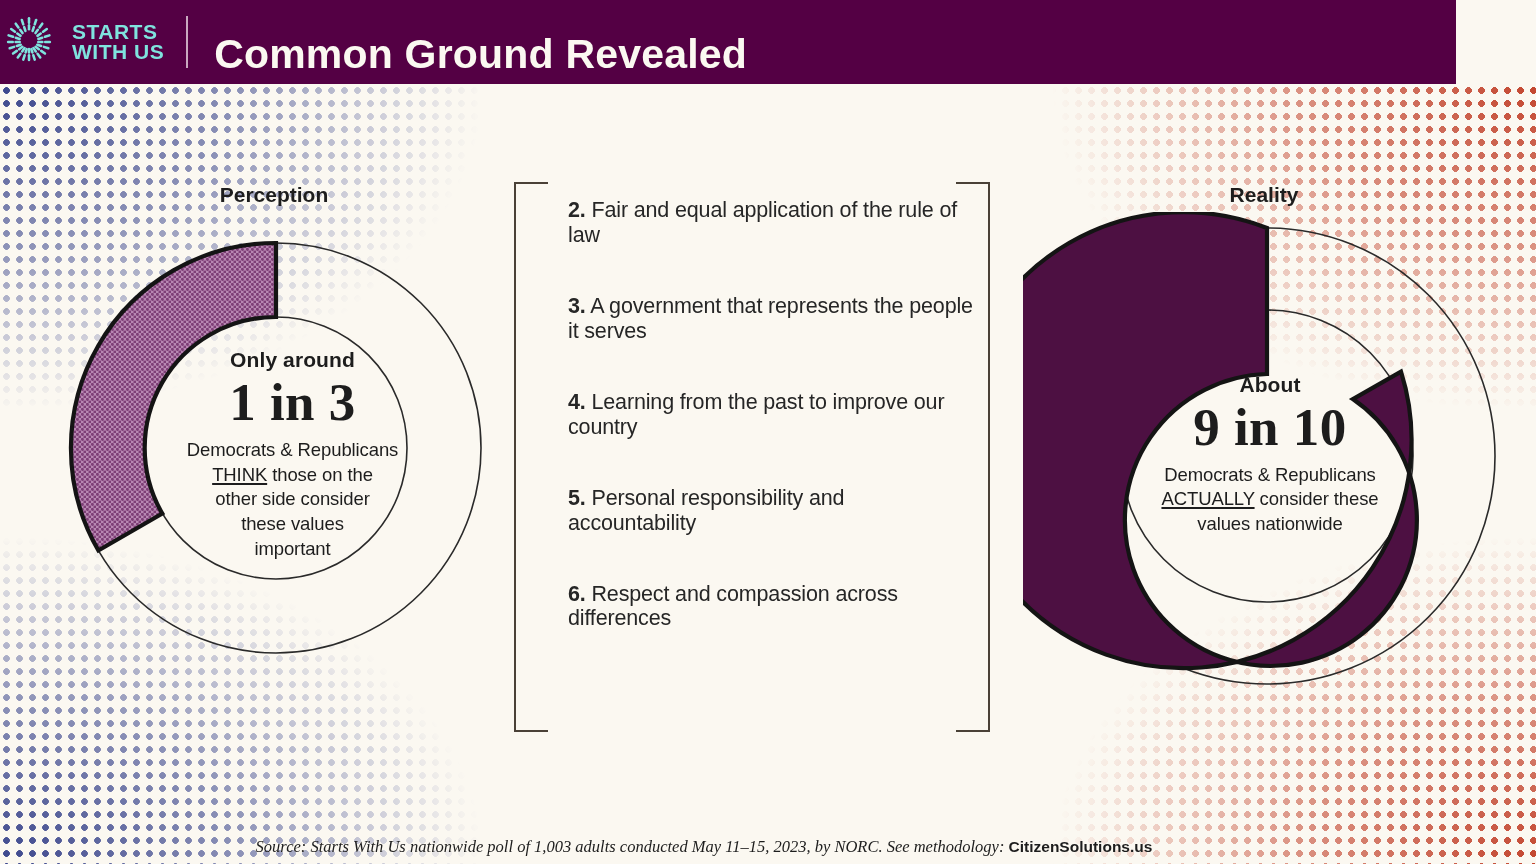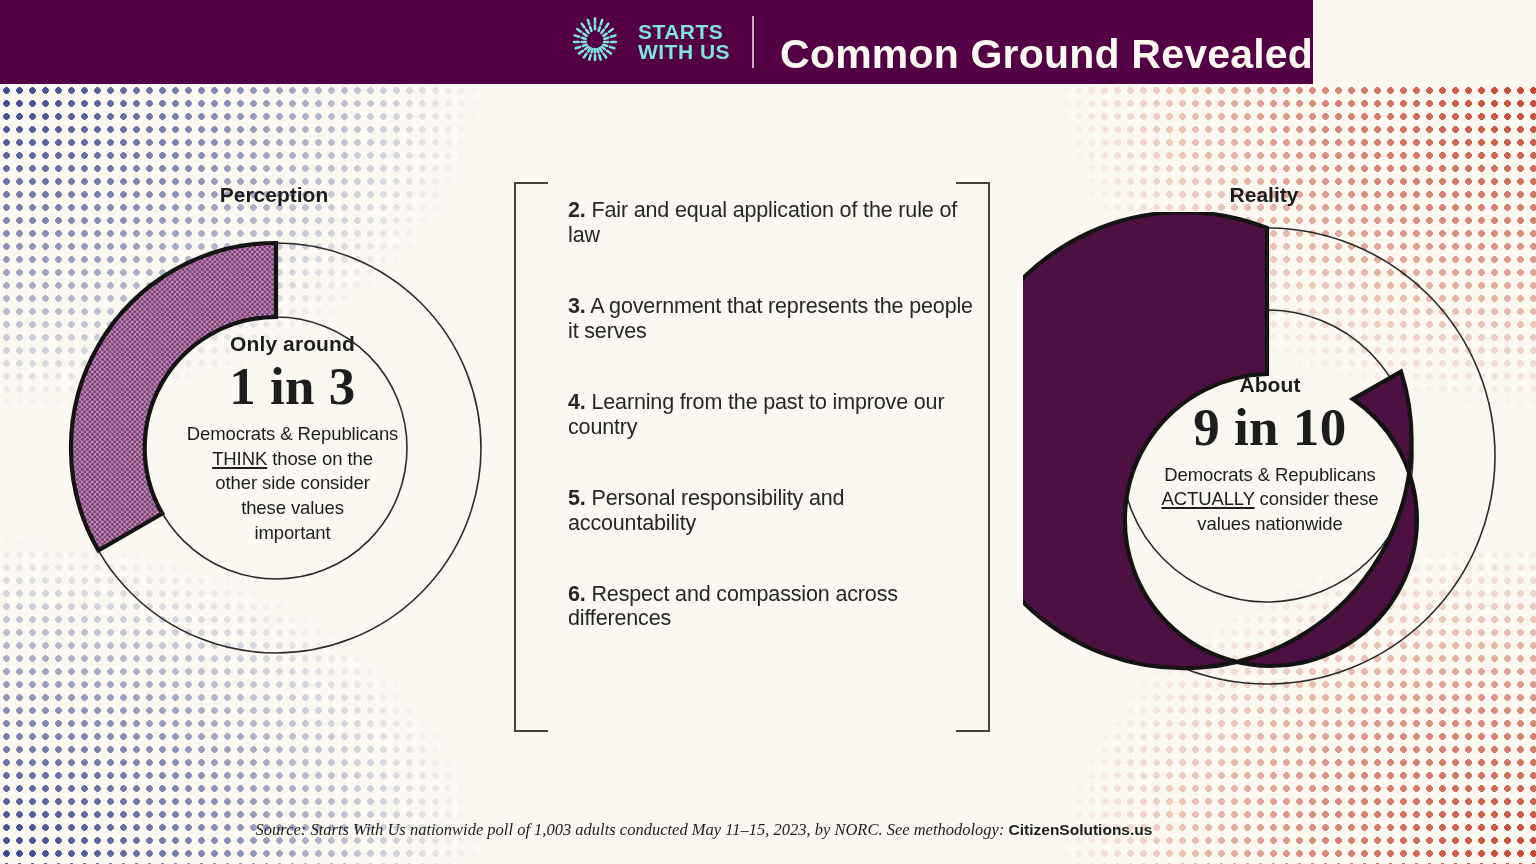--- a/index.html
+++ b/index.html
@@ -52,23 +52,23 @@
     background-image:
       radial-gradient(circle at center, #bf3b24 36%, transparent 38%);
     background-size:13px 13px;
     -webkit-mask-image:radial-gradient(ellipse 620px 420px at 100% 100%, rgba(0,0,0,.95) 0%, rgba(0,0,0,.55) 38%, rgba(0,0,0,0) 78%);
     mask-image:radial-gradient(ellipse 620px 420px at 100% 100%, rgba(0,0,0,.95) 0%, rgba(0,0,0,.55) 38%, rgba(0,0,0,0) 78%);
   }
 
   
   #header{
     position:absolute; left:0; top:0;
-    width:1313px; height:84px;
+    width:1456px; height:84px;
     background:#540044;
-    display:flex; align-items:center; justify-content:flex-end;
+    display:flex; align-items:center; justify-content:flex-start;
     z-index:20;
   }
   .brand{ display:flex; align-items:center; gap:14px; }
   .brand-mark{ width:58px; height:58px; display:block; }
   .brand-word{
     color:#7fe3de;
     font-weight:800;
     font-size:21px;
     line-height:20px;
     letter-spacing:.5px;
@@ -108,21 +108,21 @@
 
   .donut-center{
     position:absolute;
     display:flex; flex-direction:column;
     align-items:center; justify-content:center;
     text-align:center;
     z-index:7;
     color:#1d1d1d;
     pointer-events:none;
   }
-  #center-perception{ left:130px; top:314px; width:293px; height:250px;padding-left:32px; }
+  #center-perception{ left:130px; top:330px; width:293px; height:250px;padding-left:32px; }
   #center-reality{    left:1120px; top:330px; width:300px; height:250px; }
 
   .dc-lead{ font-size:21px; font-weight:700; letter-spacing:.1px; }
   .dc-big{
     font-family:"Liberation Serif", serif;
     font-weight:700;
     font-size:53px;
     line-height:1.12;
     letter-spacing:.5px;
     margin:1px 0 5px;
@@ -162,21 +162,21 @@
     color:#262626;
     letter-spacing:-.15px;
     margin-bottom:46px;
   }
   .value-item:last-child{ margin-bottom:0; }
   .value-item .num{ font-weight:800; }
 
   
   #source{
     position:absolute;
-    left:0; bottom:24px; width:1408px;
+    left:0; bottom:7px; width:1408px;
     text-align:center;
     font-family:"Liberation Serif", serif;
     font-style:italic;
     font-size:16.5px;
     color:#1d1d1d;
     z-index:8;
   }
   #source .site{
     font-family:"Liberation Sans", sans-serif;
     font-style:normal;

